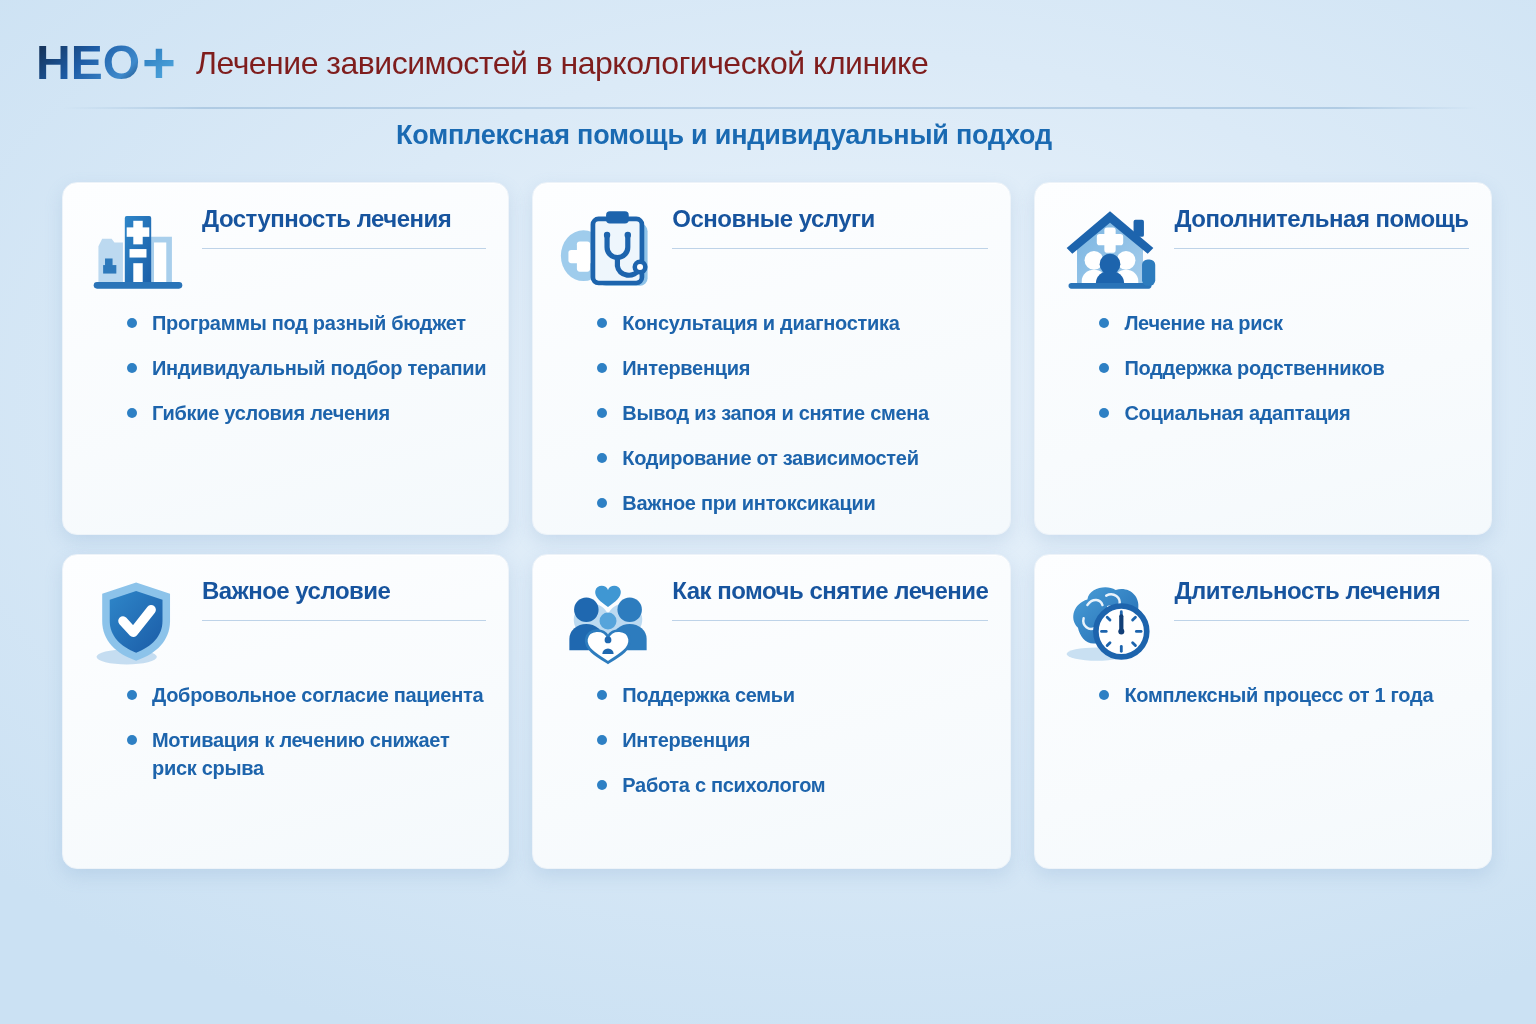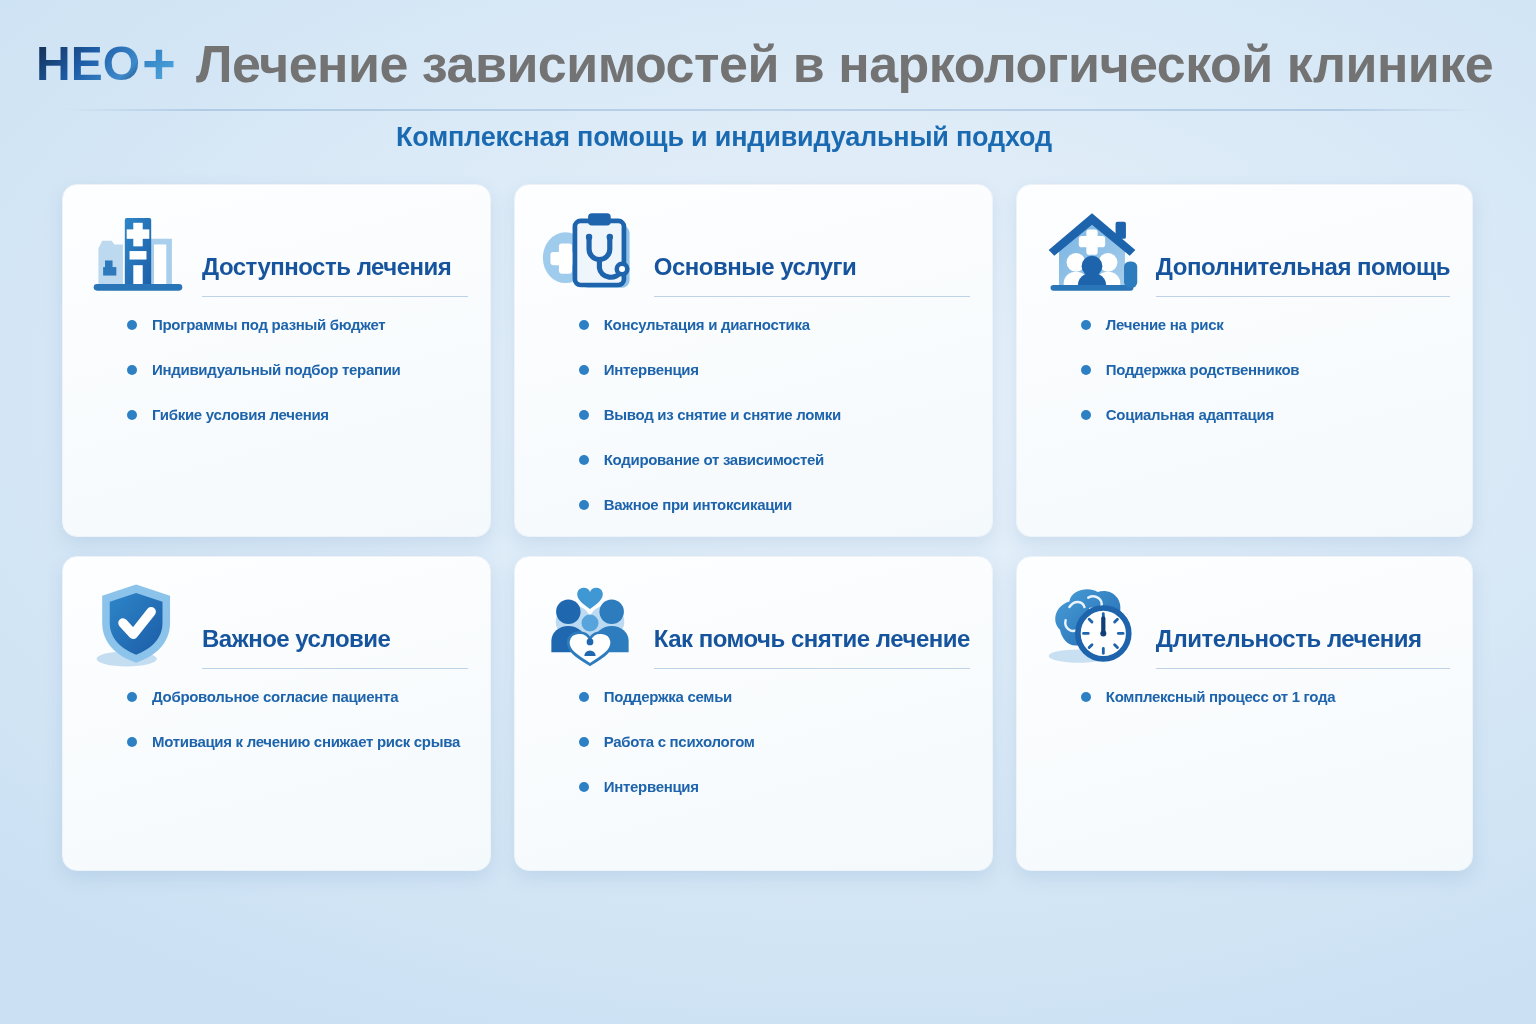--- a/index.html
+++ b/index.html
@@ -15,21 +15,21 @@
   .logo-main {
     font-size:48px; font-weight:700; letter-spacing:0px;
     background:linear-gradient(135deg,#16365f 10%, #1d5ca6 45%, #3e8acc 80%, #173c6b 100%);
     -webkit-background-clip:text; background-clip:text; color:transparent;
   }
   .logo-plus {
     font-size:58px; font-weight:700; margin-left:2px;
     background:linear-gradient(135deg,#2d7dbf 20%, #4aa0d9 70%, #2a72b5 100%);
     -webkit-background-clip:text; background-clip:text; color:transparent;
   }
-  .page-title { font-size:52px; font-weight:700; color:#737373; letter-spacing:-0.5px; white-space:nowrap; }
+  .page-title { font-size:32px; font-weight:400; color:#7f1d1d; letter-spacing:-0.5px; white-space:nowrap; }
   .header-divider {
     height:2px; margin:15px 58px 0 62px;
     background:linear-gradient(90deg, rgba(165,195,224,0) 0%, #a9c6e0 10%, #b4cde5 50%, #a9c6e0 90%, rgba(165,195,224,0) 100%);
     opacity:.85;
   }
   .subtitle {
     margin-top:11px; text-align:center; transform:translateX(-44px);
     font-size:27px; font-weight:700; color:#1a6ab2; letter-spacing:-0.2px;
   }
   .grid {
@@ -37,29 +37,29 @@
     gap:19px 23px; margin:31px 63px 0 62px;
   }
   .card {
     background:linear-gradient(165deg,#fdfeff 0%, #f8fbfd 60%, #f4f9fc 100%);
     border-radius:15px; border:1px solid #edf3f9;
     box-shadow:0 7px 18px rgba(110,150,195,.20), inset 0 1px 0 #ffffff;
     padding:22px 22px 18px 26px;
   }
   .card-head { display:flex; align-items:center; gap:15px; }
   .icon { width:98px; height:90px; flex:0 0 auto; }
-  .head-text { flex:1; align-self:stretch; display:flex; flex-direction:column; justify-content:flex-end; }
+  .head-text { flex:1; align-self:stretch; display:flex; flex-direction:column; justify-content:flex-start; }
   .card-title {
     font-size:24px; font-weight:700; color:#17549e; letter-spacing:-0.5px;
     white-space:nowrap; padding-bottom:15px; border-bottom:1px solid #bed3e8;
   }
   .card ul { list-style:none; margin:14px 0 0 0; padding:0 0 0 38px; }
   .card li {
     position:relative; padding-left:25px; margin-bottom:17px;
-    font-size:15px; font-weight:700; color:#1d64ac; letter-spacing:-0.3px;
+    font-size:20px; font-weight:700; color:#1d64ac; letter-spacing:-0.3px;
     line-height:28px; white-space:nowrap;
   }
   .card li.wrap { white-space:normal; }
   .card li::before {
     content:""; position:absolute; left:0; top:9px; width:10px; height:10px;
     border-radius:50%; background:#2e80c4;
   }
 </style>
 </head>
 <body>
@@ -126,21 +126,21 @@
         <circle cx="86" cy="64" r="8" fill="#1d64ad"></circle>
         <circle cx="86" cy="64" r="3.2" fill="#ffffff"></circle>
       </svg>
       <div class="head-text">
         <h2 class="card-title">Основные услуги</h2>
       </div>
     </div>
     <ul>
       <li>Консультация и диагностика</li>
       <li>Интервенция</li>
-      <li>Вывод из снятие и снятие ломки</li>
+      <li>Вывод из запоя и снятие смена</li>
       <li>Кодирование от зависимостей</li>
       <li>Важное при интоксикации</li>
     </ul>
   </section>
 
   <section class="card">
     <div class="card-head">
       <svg class="icon" viewBox="0 0 104 92">
         <defs>
           <linearGradient id="gHouse" x1="0" y1="0" x2="1" y2="1">
@@ -210,22 +210,22 @@
         <path d="M52 62 C48 52 31 53 29 64 C27.5 74 39 81 52 89 C65 81 76.5 74 75 64 C73 53 56 52 52 62 Z" fill="#ffffff" stroke="#2d7cbe" stroke-width="3"></path>
         <circle cx="52" cy="65" r="3.6" fill="#1f68b0"></circle>
         <path d="M46 80 a6 6 0 0 1 12 0 z" fill="#1f68b0"></path>
       </svg>
       <div class="head-text">
         <h2 class="card-title">Как помочь снятие лечение</h2>
       </div>
     </div>
     <ul>
       <li>Поддержка семьи</li>
+      <li>Интервенция</li>
       <li>Работа с психологом</li>
-      <li>Интервенция</li>
     </ul>
   </section>
 
   <section class="card">
     <div class="card-head">
       <svg class="icon" viewBox="0 0 104 92">
         <defs>
           <linearGradient id="gBrain" x1="0" y1="0" x2="1" y2="1">
             <stop offset="0" stop-color="#4a9fd8"></stop>
               <stop offset="1" stop-color="#1d64ad"></stop>

